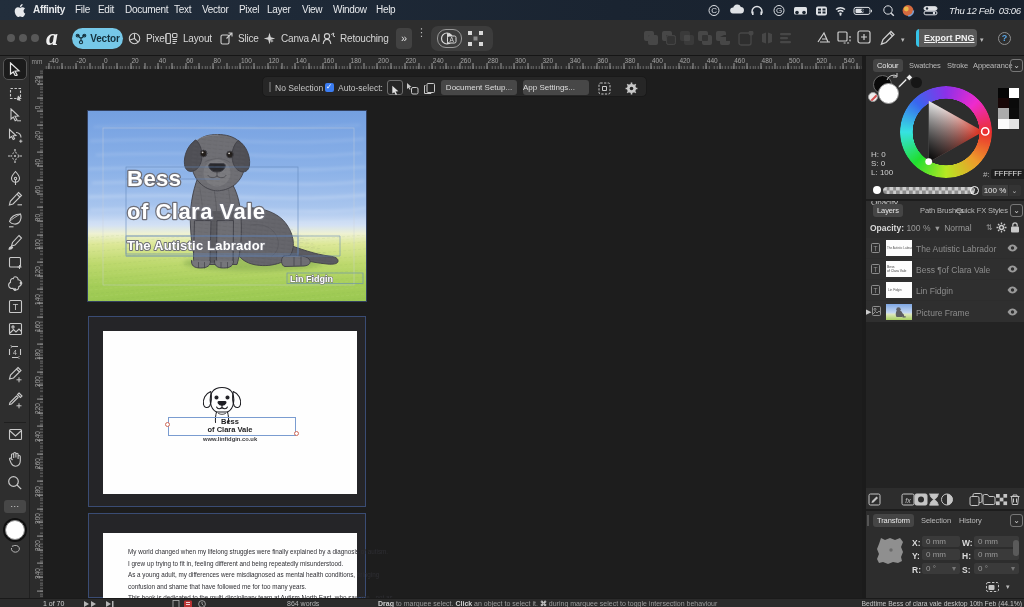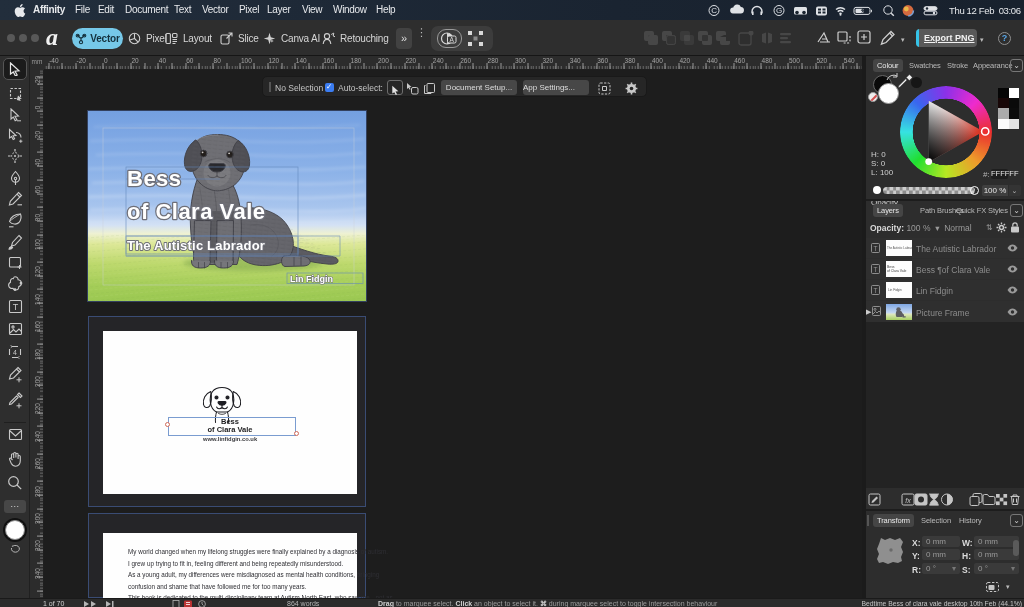--- a/index.html
+++ b/index.html
@@ -84,21 +84,21 @@
       <circle cx="200" cy="6.5" r="5.4" fill="#d46a3f" stroke="none"></circle>
         <circle cx="200" cy="6.5" r="5.4" fill="none" stroke="#7aa0d4" stroke-width="1.6" stroke-dasharray="8 26"></circle>
         <circle cx="198.3" cy="5" r="2.4" fill="#e9b84a" stroke="none"></circle>
       <g stroke="#dfe2e6">
           <rect x="216" y="2.7" width="13" height="3.6" rx="1.8" fill="#dfe2e6"></rect>
           <circle cx="219" cy="4.5" r="1.2" fill="#1b2530" stroke="none"></circle>
           <rect x="216" y="7.2" width="13" height="3.6" rx="1.8" fill="none"></rect>
           <circle cx="226" cy="9" r="1.2" fill="#dfe2e6" stroke="none"></circle>
         </g>
     </svg>
-    <span class="mi" style="left:949px;font-weight:400;font-size:9.5px;top:4.5px;letter-spacing:-0.35px;">Thu 12 Feb &nbsp;03:06</span>
+    <span class="mi" style="left:949px;font-weight:400;font-size:9.5px;top:4.5px;letter-spacing:-0.35px;font-style:italic;">Thu 12 Feb &nbsp;03:06</span>
   </div>
   <div class="abs" id="toolbar">
     <div class="dot" style="left:7px"></div>
       <div class="dot" style="left:19px"></div>
       <div class="dot" style="left:31px"></div>
     <div class="abs" style="left:46px;top:4px;width:20px;height:26px;color:#f0f0f0;font:italic 700 24px 'Liberation Serif',serif;">a</div>
 
     <div class="persona" style="left:72px;width:51px;background:#76c8e8;border-radius:10.5px;color:#15323e;font-weight:700;justify-content:center;">
       <svg width="12" height="12" viewBox="0 0 12 12" style="margin-right:3px">
           <path d="M2 2.6h2.4M7.6 2.6H10M6 4.5V8" stroke="#15323e" stroke-width="1.2" fill="none"></path>
@@ -610,21 +610,21 @@
         <div class="abs" style="left:10.5px;top:10.2px;width:10.5px;height:10.2px;background:#0a0a0a;"></div>
       <div class="abs" style="left:0;top:20.4px;width:10.5px;height:10.2px;background:#ababab;"></div>
         <div class="abs" style="left:10.5px;top:20.4px;width:10.5px;height:10.2px;background:#0c0c0c;"></div>
       <div class="abs" style="left:0;top:30.6px;width:10.5px;height:10.2px;background:#fbfbfb;"></div>
         <div class="abs" style="left:10.5px;top:30.6px;width:10.5px;height:10.2px;background:#e4e4e4;"></div>
     </div>
     <div class="abs" style="left:5px;top:94px;color:#cfcfcf;font-size:8px;">H: 0</div>
     <div class="abs" style="left:5px;top:103px;color:#cfcfcf;font-size:8px;">S: 0</div>
     <div class="abs" style="left:5px;top:112px;color:#cfcfcf;font-size:8px;">L: 100</div>
     <div class="abs" style="left:117px;top:114px;color:#b5b5b5;font-size:8px;">#:</div>
-    <div class="abs" style="left:125px;top:112.5px;width:17px;height:10px;background:#1e1e1e;border-radius:2px;color:#e6e6e6;font-size:7.5px;text-align:center;line-height:10px;">FFFFFF</div>
+    <div class="abs" style="left:125px;top:112.5px;width:34px;height:10px;background:#1e1e1e;border-radius:2px;color:#e6e6e6;font-size:7.5px;text-align:center;line-height:10px;">FFFFFF</div>
     <div class="abs" style="left:5px;top:122px;color:#cfcfcf;font-size:8px;margin-top:20px;">Opacity</div>
     <div class="abs" style="left:6.5px;top:130px;width:8px;height:8px;border-radius:50%;background:#fff;"></div>
     <div class="abs" style="left:17px;top:131px;width:92px;height:6.5px;border-radius:3.5px;overflow:hidden;
          background:conic-gradient(#8e8e8e 25%,#cdcdcd 0 50%,#8e8e8e 0 75%,#cdcdcd 0) 0 0/6.5px 6.5px;"></div>
     <div class="abs" style="left:104px;top:129.5px;width:9px;height:9px;border:1.6px solid #fff;border-radius:50%;box-sizing:border-box;"></div>
     <div class="abs" style="left:116px;top:128.5px;width:26px;height:11px;background:#3f3f3f;border-radius:2px 0 0 2px;color:#e6e6e6;font-size:8px;text-align:center;line-height:11px;">100 %</div>
     <div class="abs" style="left:142.5px;top:128.5px;width:12px;height:11px;background:#343434;border-radius:0 2px 2px 0;color:#bbb;font-size:7px;text-align:center;line-height:11px;">⌄</div>
     <div class="abs" style="left:0;top:143px;width:158px;height:2px;background:#1d1d1d;"></div>
 
     <div class="tabrow" style="top:146px;">

